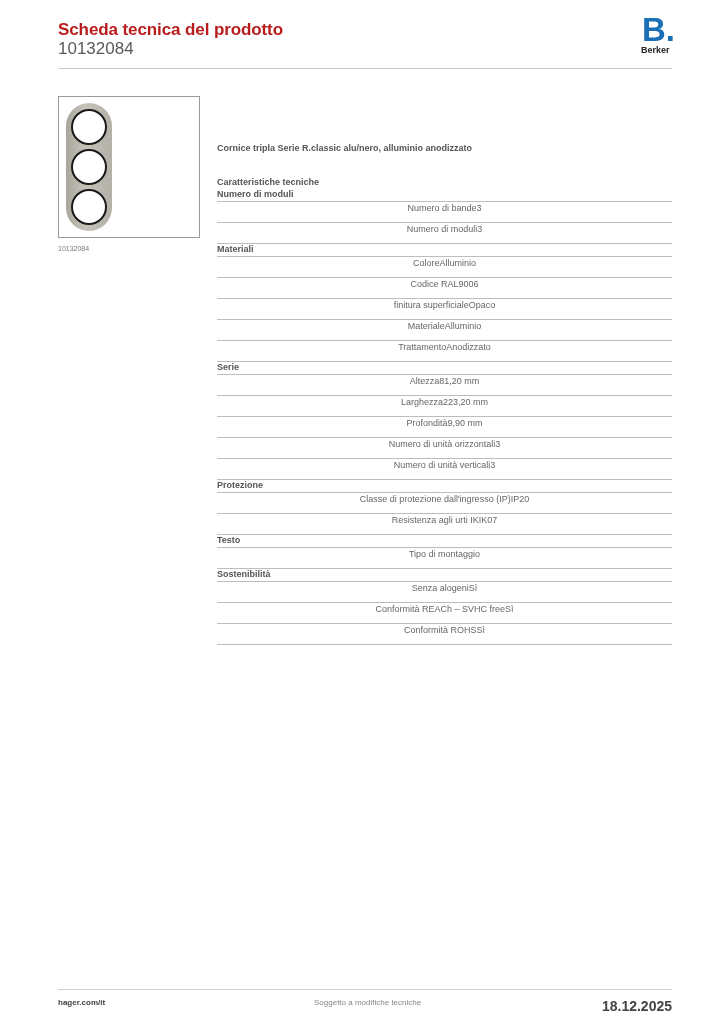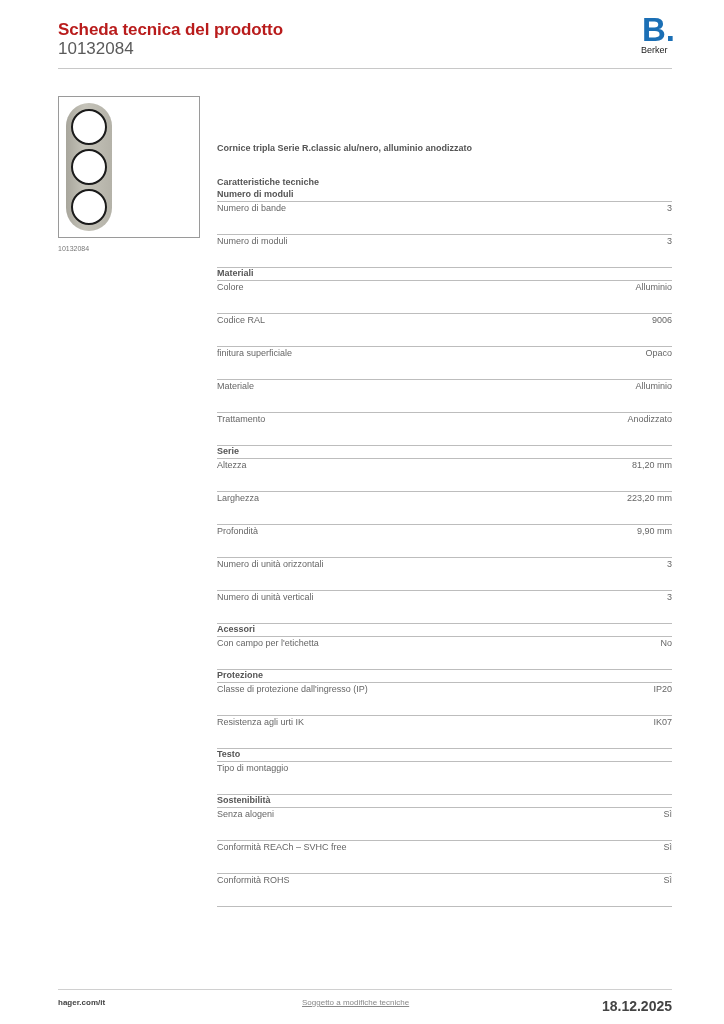--- a/index.html
+++ b/index.html
@@ -1,40 +1,40 @@
 <!DOCTYPE html>
 <html><head>
 <meta charset="utf-8">
 <style>
   html, body { margin: 0; padding: 0; background: #ffffff; }
   body { width: 724px; height: 1024px; position: relative; font-family: "Liberation Sans", sans-serif; color: #555; overflow: hidden; }
   .hdr-title { position: absolute; left: 58px; top: 20px; font-size: 17px; font-weight: bold; color: #b91c1c; letter-spacing: -0.1px; text-align: center; }
   .hdr-num { position: absolute; left: 58px; top: 39px; font-size: 17px; color: #5a5a5a; }
   .logo { position: absolute; left: 638px; top: 14px; width: 40px; height: 42px; }
   .logo-b { position: absolute; left: 4px; top: 0; font-size: 33px; font-weight: bold; color: #1b6fb5; line-height: 32px; font-family: "Liberation Sans", sans-serif; }
-  .logo-txt { position: absolute; left: 3px; top: 31px; font-size: 9px; font-weight: normal; color: #222; }
+  .logo-txt { position: absolute; left: 3px; top: 31px; font-size: 9px; font-weight: bold; color: #222; }
   .hdr-rule { position: absolute; left: 58px; top: 68px; width: 614px; height: 1px; background: #c8c8c8; }
 
   .img-box { position: absolute; left: 58px; top: 96px; width: 142px; height: 142px; border: 1px solid #9a9a9a; box-sizing: border-box; }
   .frame { position: absolute; left: 7px; top: 6px; width: 46px; height: 128px; border-radius: 23px; background: linear-gradient(90deg,#a8a69c,#c5c3b9 40%,#b4b2a8); }
   .ring { position: absolute; left: 5px; width: 36px; height: 36px; border-radius: 50%; border: 2px solid #1a1a1a; background: #fff; box-sizing: border-box; }
   .img-cap { position: absolute; left: 58px; top: 245px; font-size: 7px; color: #777; }
 
   .content { position: absolute; left: 217px; top: 95px; width: 455px; }
   .prod-title { font-size: 9px; font-weight: bold; color: #555; height: 12px; margin-top: 48px; }
   .sub-title { font-size: 9px; font-weight: bold; color: #555; margin-top: 22px; height: 12px; }
   .section { }
   .sec-head { font-size: 9px; font-weight: bold; color: #555; height: 11px; border-bottom: 1px solid #bdbdbd; padding-bottom: 1px; }
-  .row { display: flex; justify-content: space-between; font-size: 9px; color: #666; border-bottom: 1px solid #bdbdbd; padding: 1px 0 20px 0; line-height: 11px; }
+  .row { display: flex; justify-content: center; font-size: 9px; color: #666; border-bottom: 1px solid #bdbdbd; padding: 1px 0 8px 0; line-height: 11px; }
   .row .val { text-align: right; }
   .row .val div { line-height: 11px; }
 
   .foot-rule { position: absolute; left: 58px; top: 989px; width: 614px; height: 1px; background: #d0d0d0; }
   .foot-l { position: absolute; left: 58px; top: 998px; font-size: 8px; font-weight: bold; color: #444; }
-  .foot-c { position: absolute; left: 302px; top: 998px; font-size: 8px; color: #888; text-decoration: underline; }
+  .foot-c { position: absolute; left: 314px; top: 998px; font-size: 8px; color: #888; }
   .foot-r { position: absolute; right: 52px; top: 998px; font-size: 14px; font-weight: bold; color: #444; }
 </style>
 </head>
 <body>
 
 <div>
   <div class="hdr-title">Scheda tecnica del prodotto</div>
   <div class="hdr-num">10132084</div>
   <div class="logo">
     <div class="logo-b">B.</div>
@@ -109,27 +109,20 @@
     <div class="row">
         <span>Numero di unità orizzontali</span>
         <span class="val">3</span>
       </div>
     <div class="row">
         <span>Numero di unità verticali</span>
         <span class="val">3</span>
       </div>
   </div>
 
-  <div class="section">
-    <div class="sec-head">Acessori</div>
-    <div class="row">
-        <span>Con campo per l'etichetta</span>
-        <span class="val">No</span>
-      </div>
-  </div>
 
   <div class="section">
     <div class="sec-head">Protezione</div>
     <div class="row">
         <span>Classe di protezione dall'ingresso (IP)</span>
         <span class="val">IP20</span>
       </div>
     <div class="row">
         <span>Resistenza agli urti IK</span>
         <span class="val">IK07</span>

